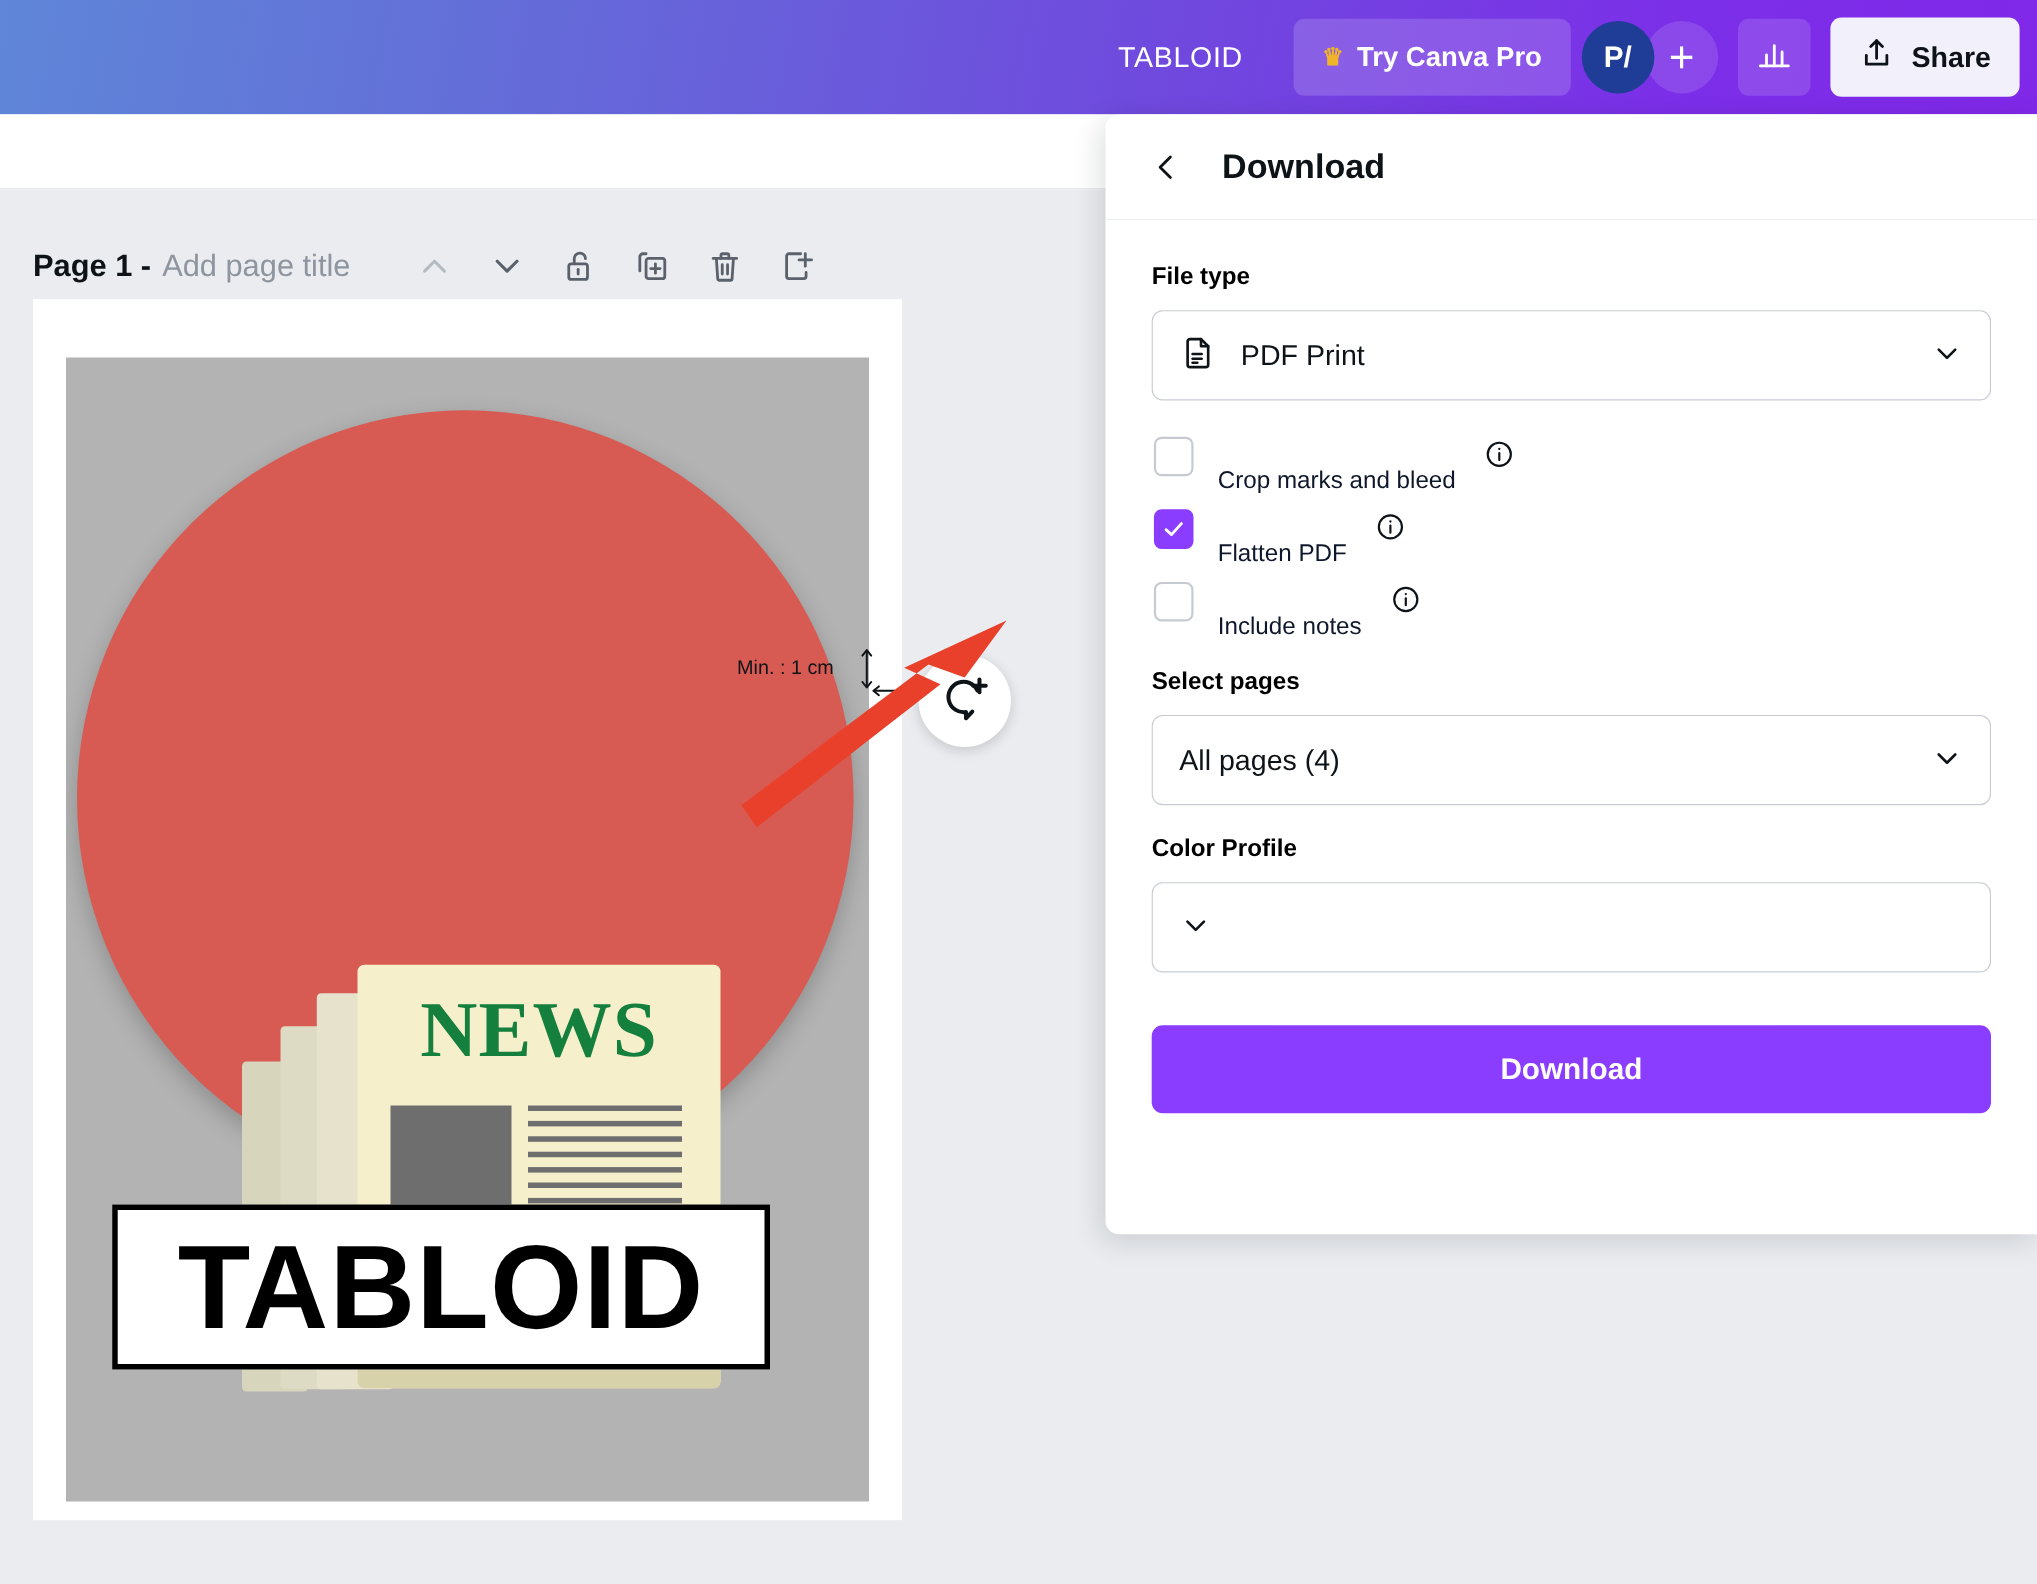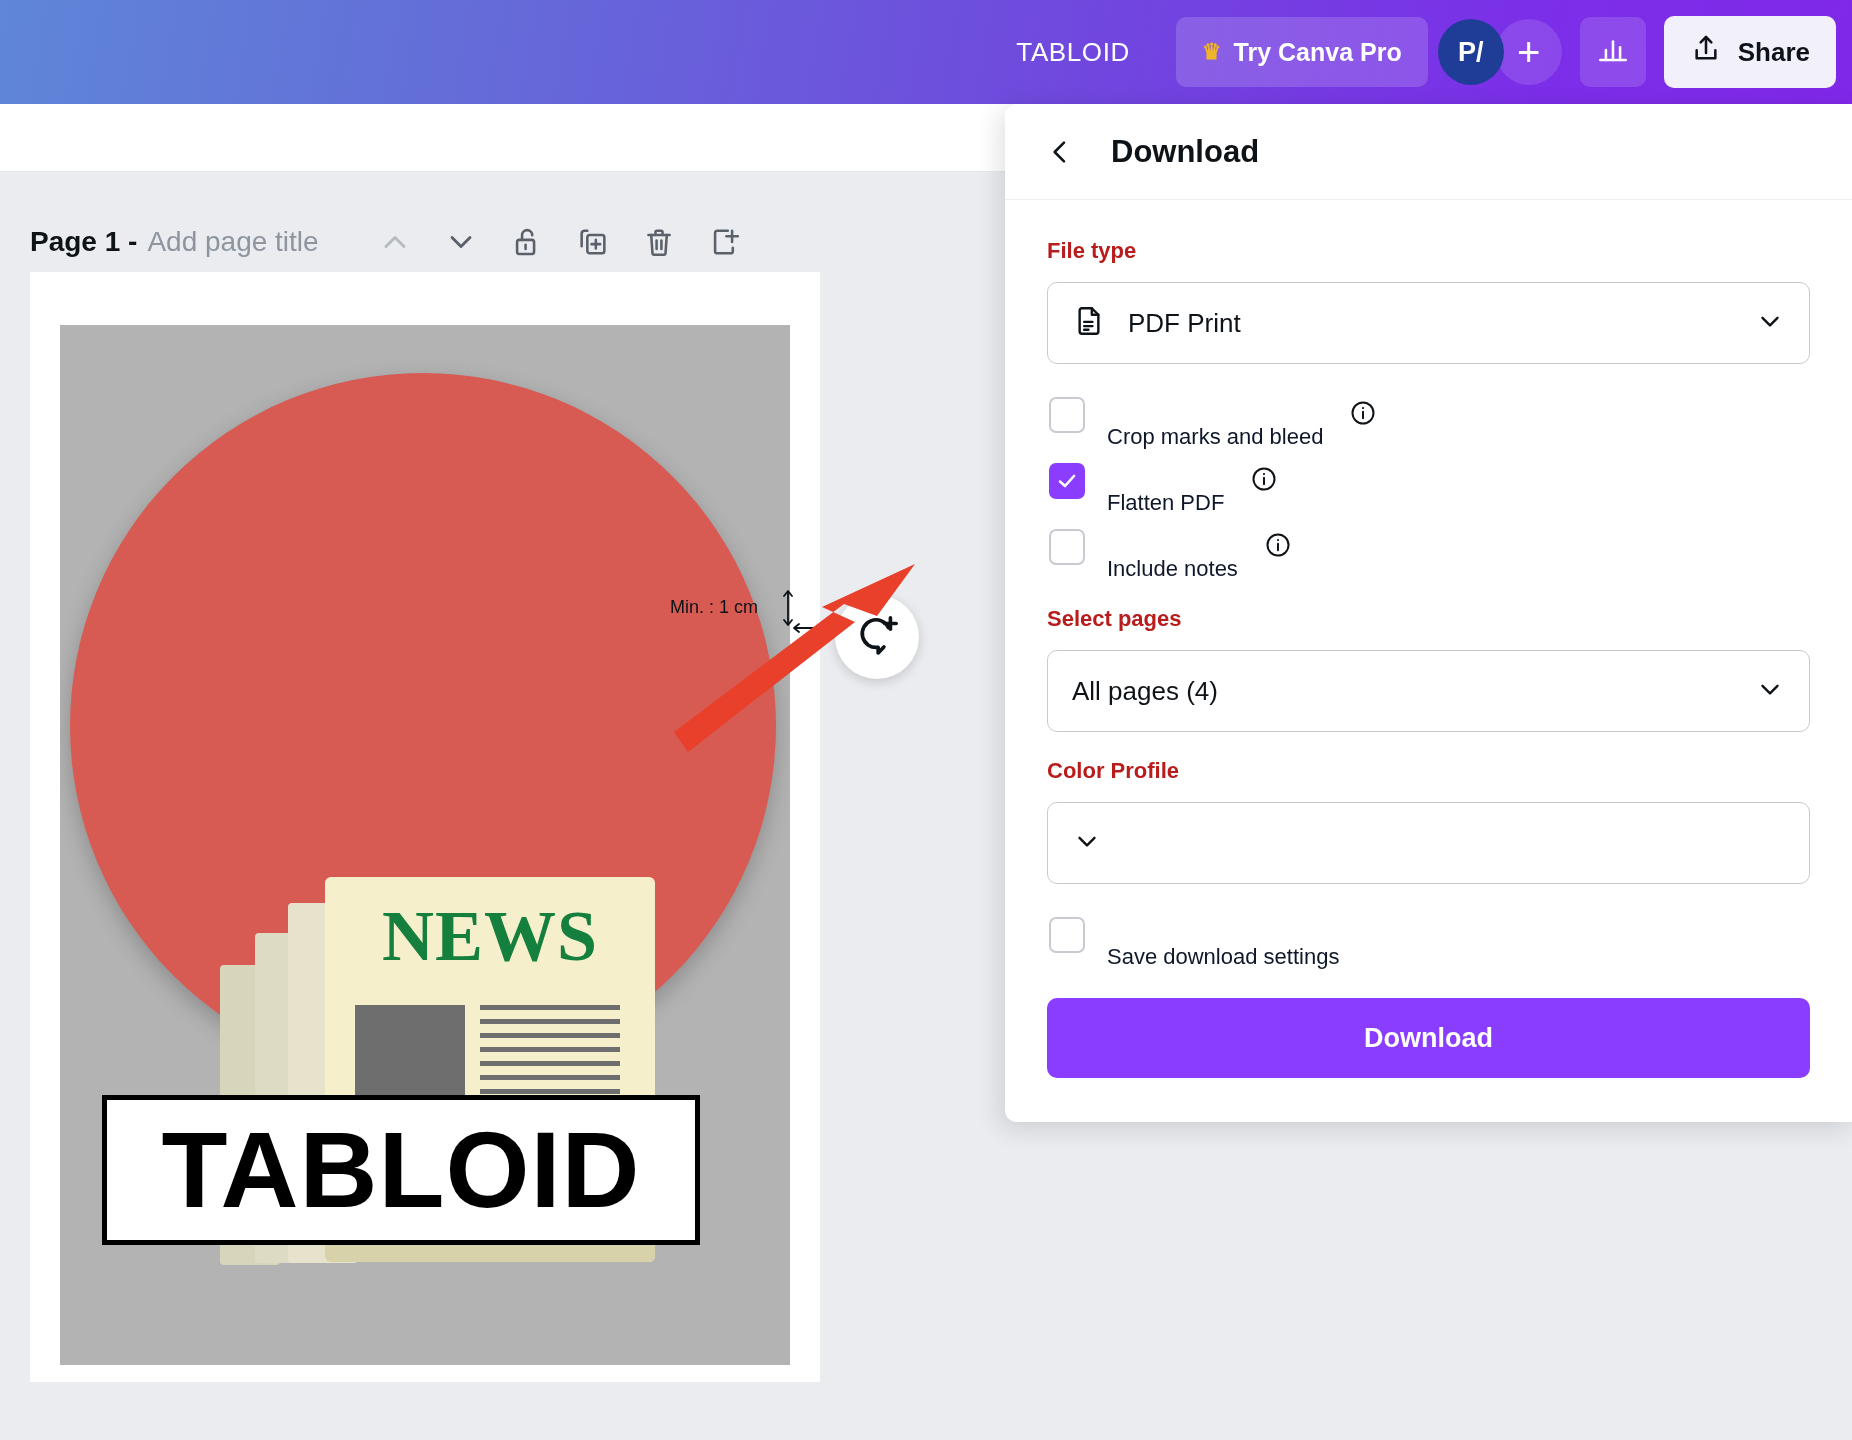--- a/index.html
+++ b/index.html
@@ -155,21 +155,21 @@
   .dl-head {
     height: 96px; display: flex; align-items: center;
     padding-left: 38px; gap: 34px;
     border-bottom: 1px solid #edeef0;
   }
   .dl-back { width: 34px; height: 34px; display: flex; align-items: center; justify-content: center; }
   .dl-title { font-size: 31px; font-weight: bold; color: #0e1318; }
 
   .dl-body { padding: 38px 42px 0 42px; }
   .dl-section-label {
-    font-size: 22px; font-weight: bold; color: #b91c1c;
+    font-size: 22px; font-weight: bold; color: #000000;
     margin-bottom: 18px;
   }
   .dl-select {
     height: 82px; border: 1px solid #c7cbd1; border-radius: 10px;
     display: flex; align-items: center; padding: 16px 24px; gap: 22px;
     background: #ffffff;
   }
   .dl-select-text { font-size: 26px; color: #0e1318; flex: 1; white-space: nowrap; }
   .chev { flex: 0 0 auto; }
 
@@ -461,24 +461,18 @@
       <div class="dl-select">
         <span class="chev">
           <svg width="30" height="30" viewBox="0 0 24 24" fill="none" stroke="#0e1318" stroke-width="1.9" stroke-linecap="round" stroke-linejoin="round">
               <path d="M6 9.5 L12 15.5 L18 9.5"></path>
             </svg>
         </span>
       </div>
 
       <div class="sp-18"></div>
 
-      <div class="dl-check-row">
-        <span class="cbox">
-          
-        </span>
-        <span class="cb-label">Save download settings</span>
-      </div>
     </div>
 
     <button class="dl-btn">Download</button>
   </div>
 
 </div>
 
 </body></html>

